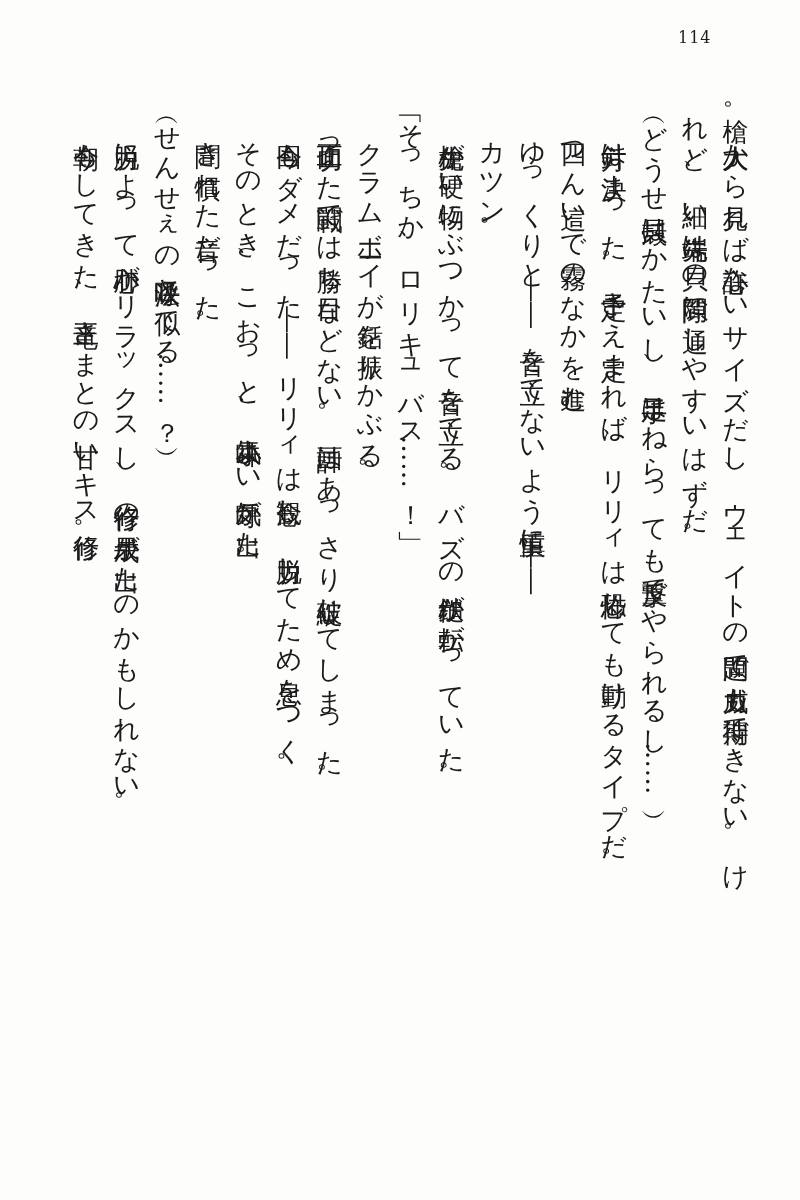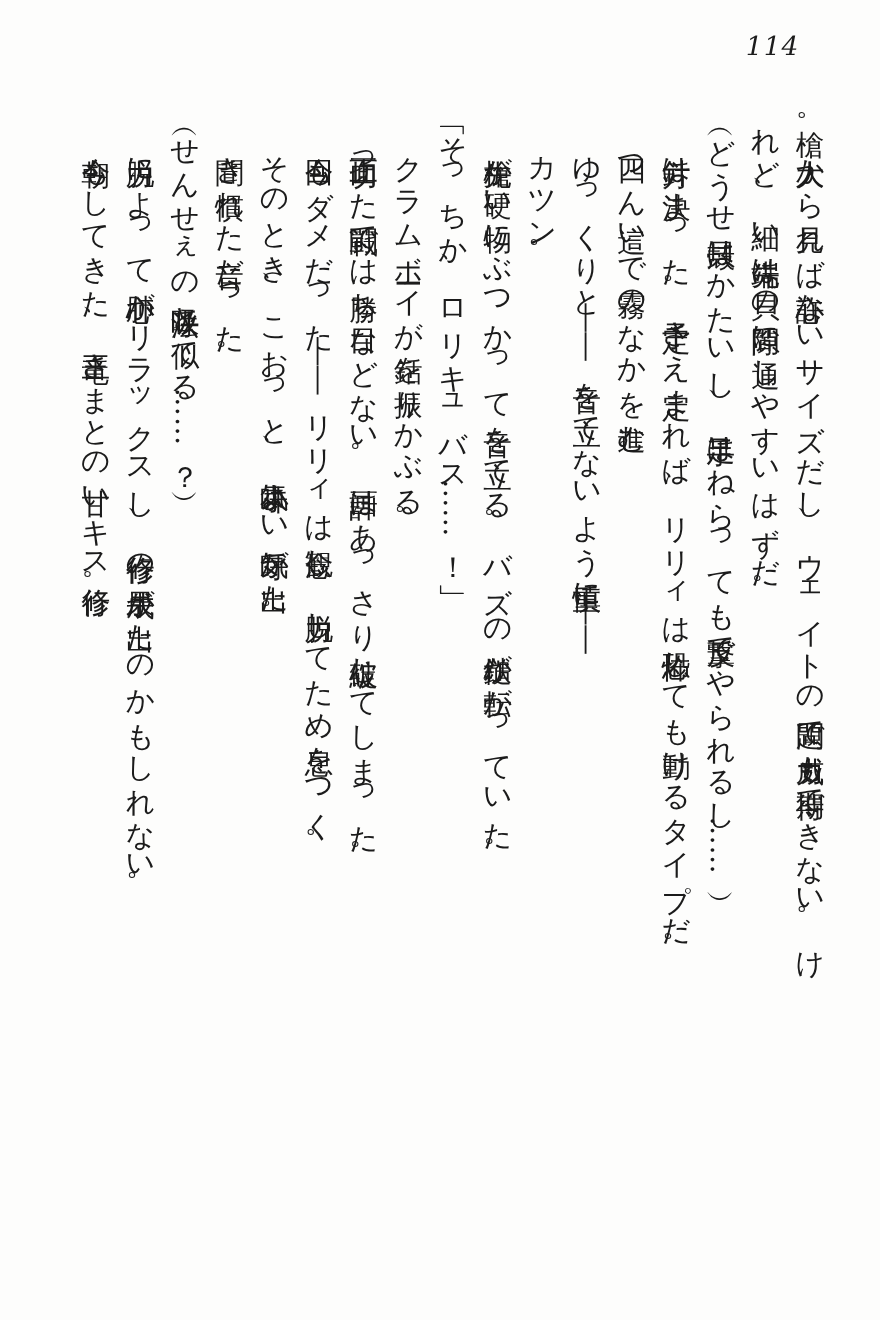--- a/index.html
+++ b/index.html
@@ -15,22 +15,21 @@
     font-family: "DejaVu Serif", "Liberation Serif", serif;
   }
   .page {
     position: absolute;
     inset: 0;
   }
   .page-number {
     position: absolute;
     top: 28px;
     left: 678px;
-    font-size: 24px;
-    font-style: italic;
+    font-size: 16px;
     color: #1c1c1c;
     letter-spacing: 1px;
   }
   .text-block {
     position: absolute;
     top: 98px;
     right: 44px;
     height: 1010px;
     writing-mode: vertical-rl;
     text-orientation: mixed;

